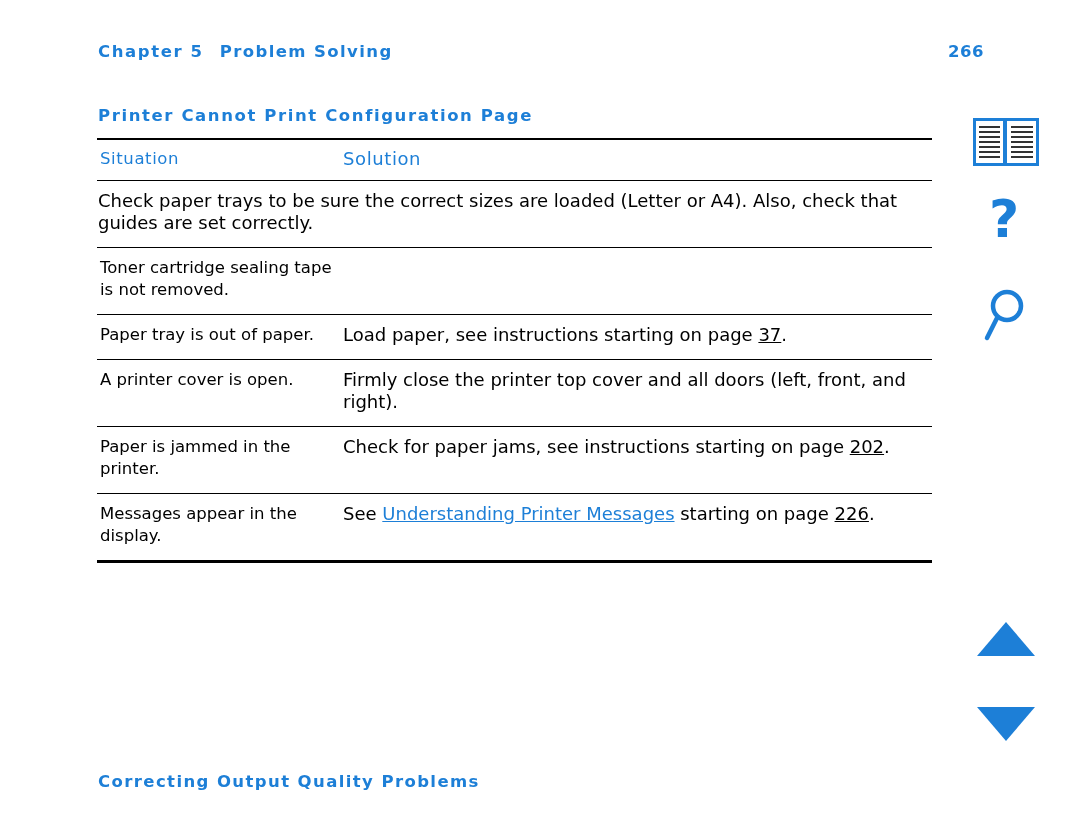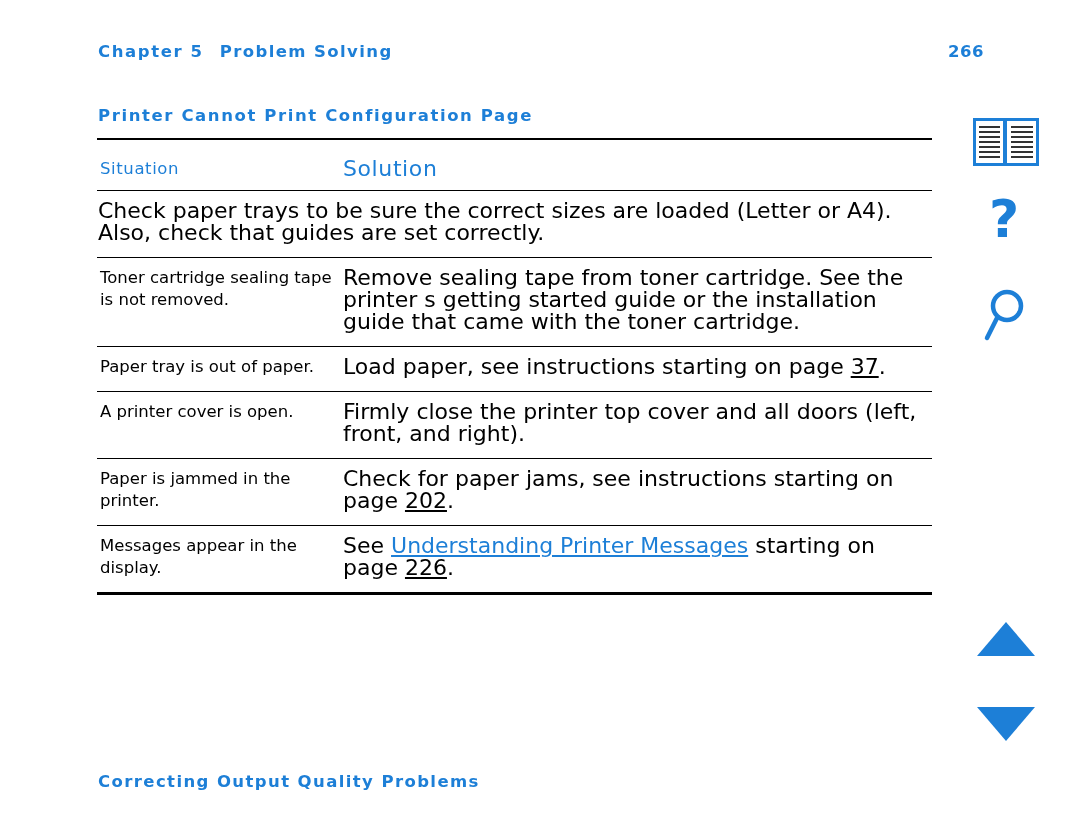--- a/index.html
+++ b/index.html
@@ -94,27 +94,27 @@
     flex: 0 0 245px;
     box-sizing: border-box;
     padding: 9px 8px 13px 3px;
     font-size: 16.5px;
     line-height: 22px;
   }
   .c2 {
     flex: 1 1 auto;
     box-sizing: border-box;
     padding: 9px 4px 13px 1px;
-    font-size: 22px;
+    font-size: 18px;
     line-height: 22px;
   }
   .head .c1, .head .c2 {
     color: #1d7fd7;
     font-weight: 400;
-    padding-top: 18px;
+    padding-top: 8px;
     padding-bottom: 10px;
     letter-spacing: 0.6px;
   }
   .underline-link {
     text-decoration: underline;
     color: #000000;
   }
   .blue-link {
     color: #1d7fd7;
     text-decoration: underline;
@@ -179,21 +179,20 @@
     <div class="rule-thin"></div>
 
     <div class="trow">
       <div class="c2">Check paper trays to be sure the correct sizes are loaded (Letter or A4). Also, check that guides are set correctly.</div>
     </div>
 
     <div class="rule-thin"></div>
 
     <div class="trow">
       <div class="c1">Toner cartridge sealing tape is not removed.</div>
-      <div class="c2">Remove sealing tape from toner cartridge. See the printer s getting started guide or the installation guide that came with the toner cartridge.</div>
     </div>
 
     <div class="rule-thin"></div>
 
     <div class="trow">
       <div class="c1">Paper tray is out of paper.</div>
       <div class="c2"><span>Load paper, see instructions starting on page </span><span class="underline-link">37</span><span>.</span></div>
     </div>
 
     <div class="rule-thin"></div>

